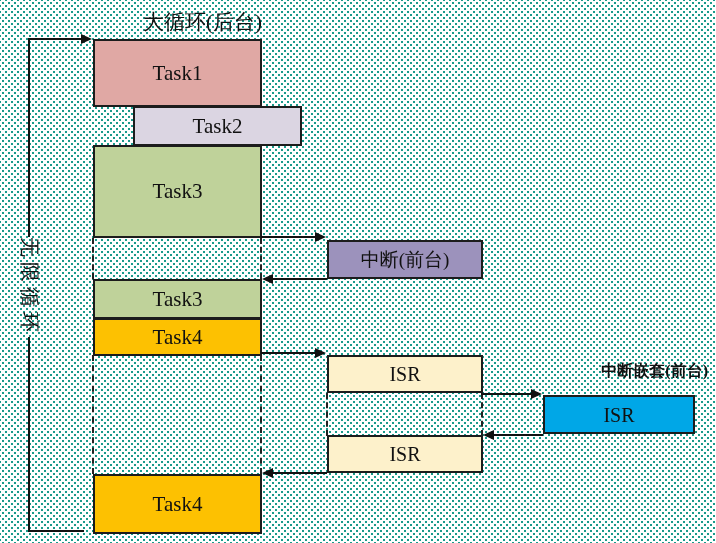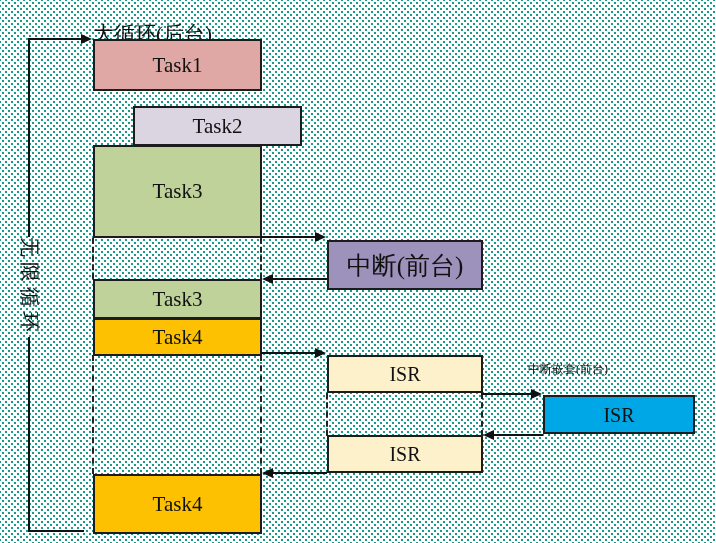--- a/index.html
+++ b/index.html
@@ -39,45 +39,45 @@
     position:absolute; white-space:nowrap;
     transform:translate(-50%,-50%) rotate(90deg);
     font-size:20px; letter-spacing:5px;
   }
 </style>
 </head>
 <body>
 
 <div class="canvas">
 
-  <div class="label" style="left:93px; top:20px; width:169px; text-align:left;">大循环(后台)</div>
-  <div class="label" style="left:528px; top:361px; width:180px; text-align:left; font-size:12px;">中断嵌套(前台)</div>
+  <div class="label" style="left:93px; top:8px; width:169px; text-align:right;">大循环(后台)</div>
+  <div class="label" style="left:528px; top:361px; width:180px; text-align:right; font-size:16px;font-weight:bold;">中断嵌套(前台)</div>
 
   <div class="hline" style="left:29px; top:38px; width:54px;"></div>
   <div class="arr-r" style="left:81px; top:34px;"></div>
   <div class="vline" style="left:28px; top:38px; height:199px;"></div>
   <div class="vline" style="left:28px; top:337px; height:195px;"></div>
   <div class="hline" style="left:28px; top:530px; width:56px;"></div>
   <div class="vlabel-anchor" style="left:29px; top:287px;">
     <span>无限循环</span>
   </div>
 
-  <div class="block" style="left: 93px; top: 39px; width: 169px; height: 52px; background-color: rgb(224, 168, 164);">Task1</div>
+  <div class="block" style="left: 93px; top: 39px; width: 169px; height: 68px; background-color: rgb(224, 168, 164);">Task1</div>
   <div class="block" style="left: 93px; top: 106px; width: 169px; height: 40px; background-color: rgb(219, 213, 226); margin-left: 40px;">Task2</div>
   <div class="block" style="left: 93px; top: 145px; width: 169px; height: 93px; background-color: rgb(191, 210, 154);">Task3</div>
   <div class="block" style="left: 93px; top: 279px; width: 169px; height: 40px; background-color: rgb(191, 210, 154);">Task3</div>
   <div class="block" style="left: 93px; top: 318px; width: 169px; height: 38px; background-color: rgb(253, 193, 1);">Task4</div>
   <div class="block" style="left: 93px; top: 474px; width: 169px; height: 60px; background-color: rgb(253, 193, 1);">Task4</div>
 
   <div class="dashv" style="left:92px; top:238px; height:41px;"></div>
   <div class="dashv" style="left:260px; top:238px; height:41px;"></div>
   <div class="dashv" style="left:92px; top:355px; height:119px;"></div>
   <div class="dashv" style="left:260px; top:355px; height:119px;"></div>
 
-  <div class="block" style="left: 327px; top: 240px; width: 156px; height: 50px; font-size: 25px; background-color: rgb(156, 146, 188);">中断(前台)</div>
+  <div class="block" style="left: 327px; top: 240px; width: 156px; height: 39px; font-size: 19px; background-color: rgb(156, 146, 188);">中断(前台)</div>
 
   <div class="hline" style="left:261px; top:236px; width:56px;"></div>
   <div class="arr-r" style="left:315px; top:232px;"></div>
   <div class="arr-l" style="left:262px; top:274px;"></div>
   <div class="hline" style="left:272px; top:278px; width:55px;"></div>
 
   <div class="block" style="left: 327px; top: 355px; width: 156px; height: 38px; font-size: 20px; background-color: rgb(253, 241, 203);">ISR</div>
   <div class="block" style="left: 327px; top: 435px; width: 156px; height: 38px; font-size: 20px; background-color: rgb(253, 241, 203);">ISR</div>
   <div class="block" style="left: 543px; top: 395px; width: 152px; height: 39px; font-size: 20px; background-color: rgb(0, 167, 231);">ISR</div>
 

